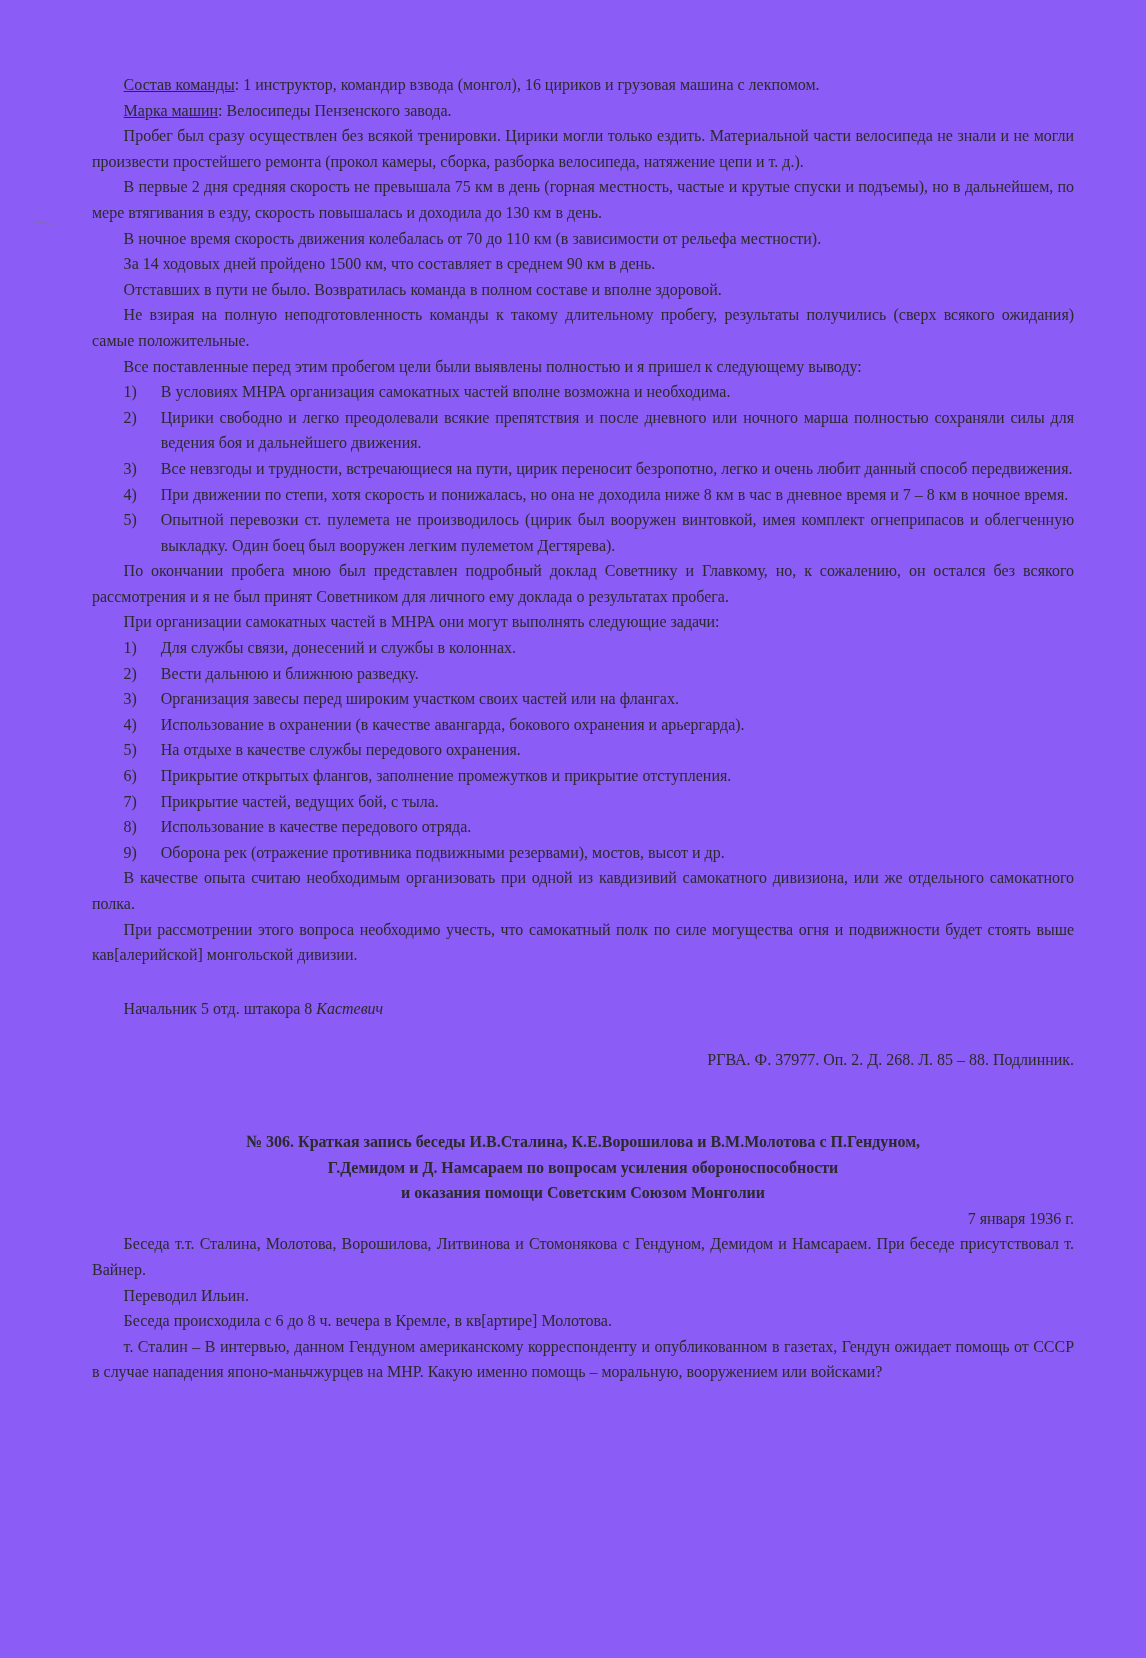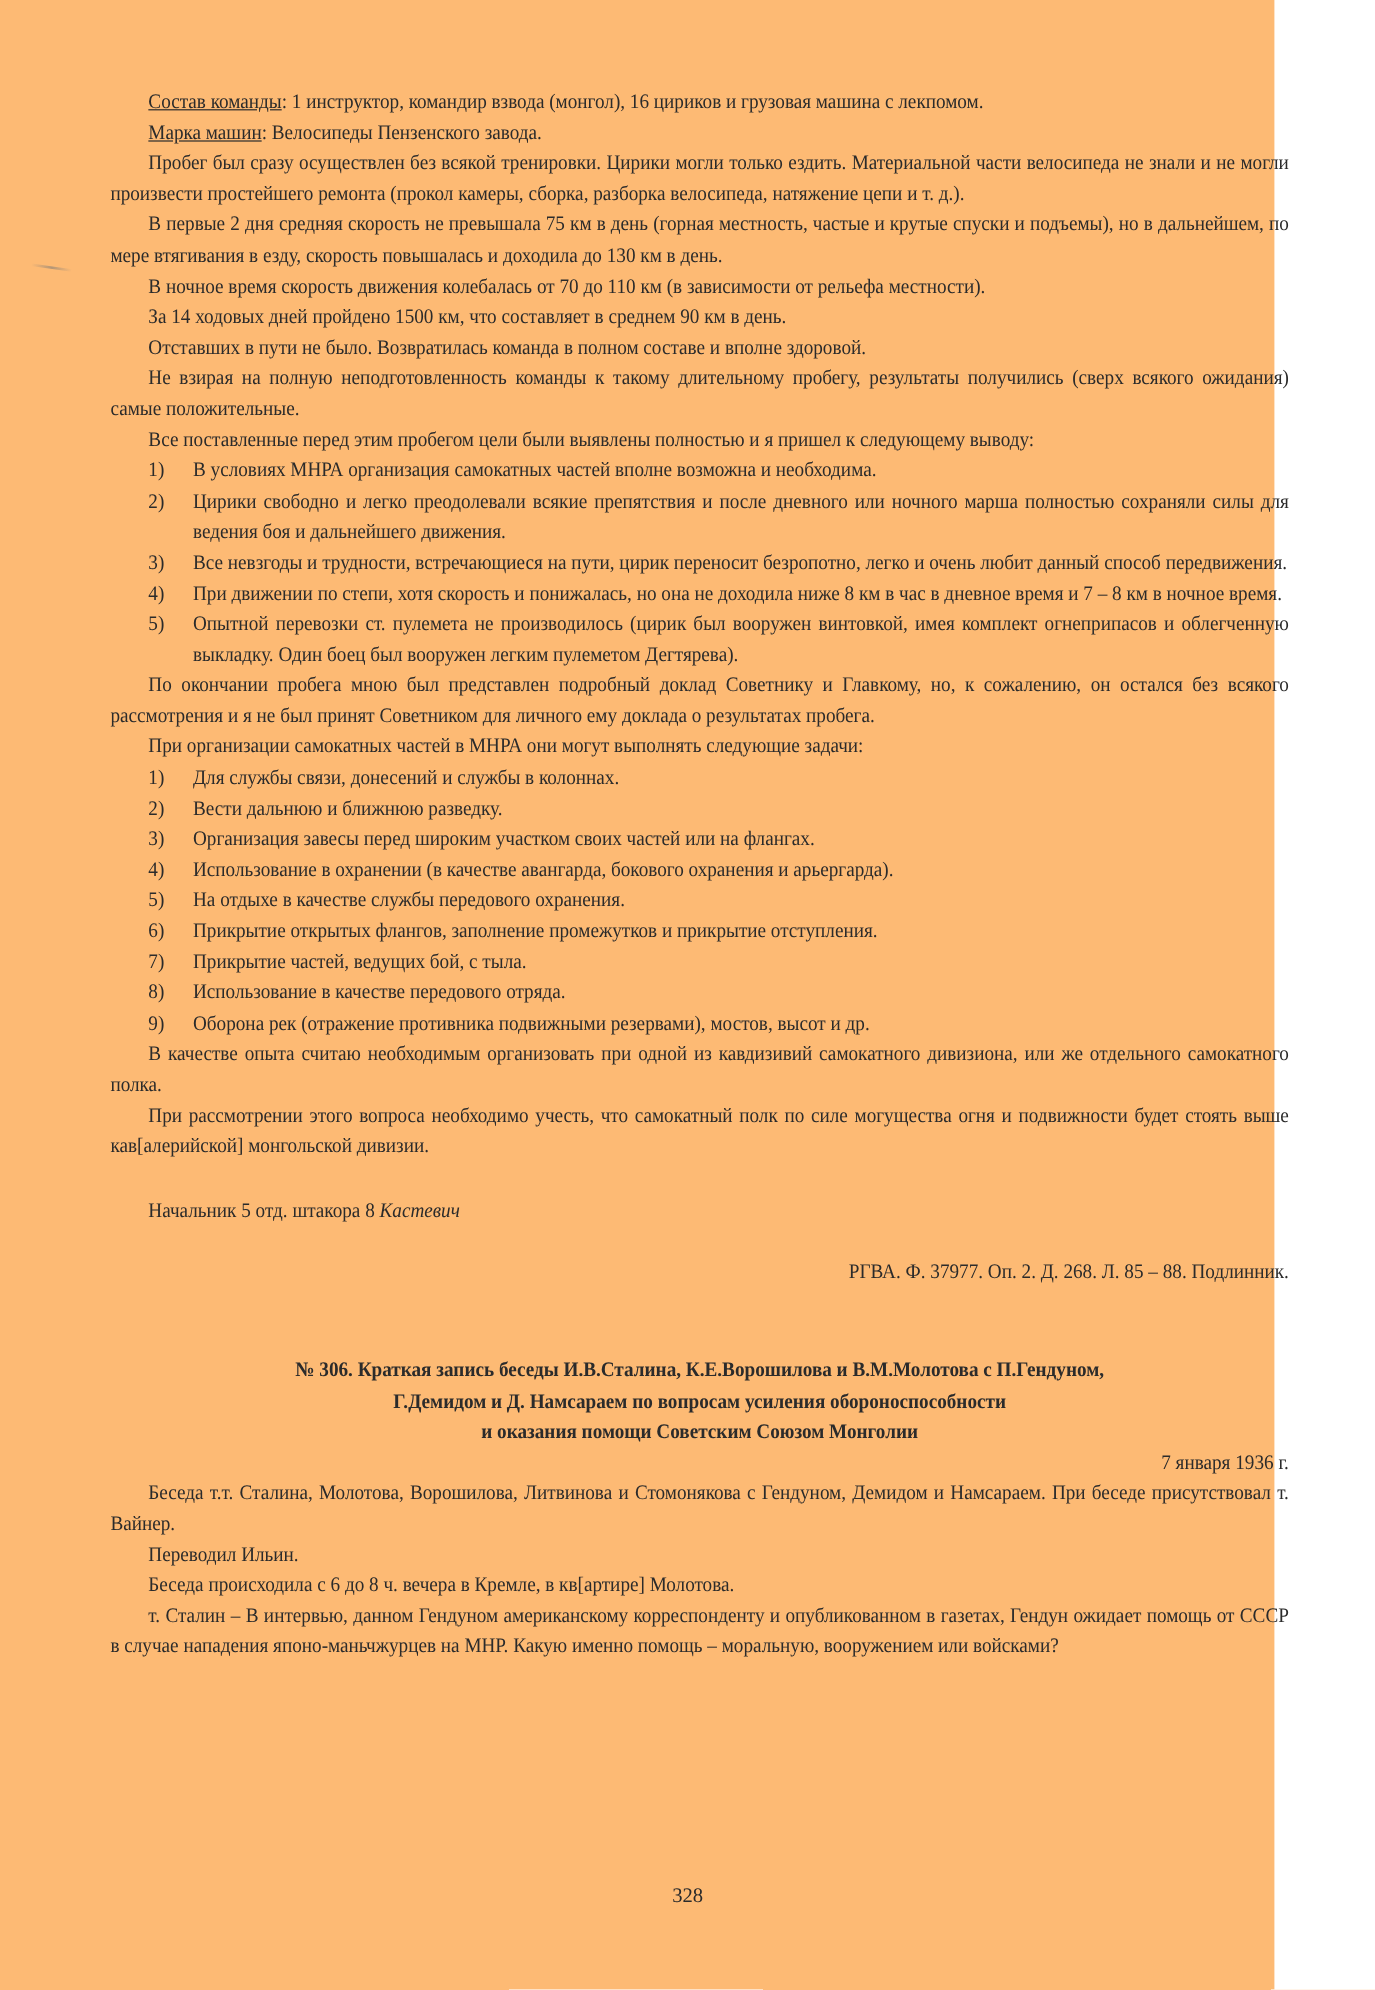--- a/index.html
+++ b/index.html
@@ -1,22 +1,22 @@
 <!DOCTYPE html>
 <html><head>
 <meta charset="utf-8">
 <style>
   html, body { margin: 0; padding: 0; background: #ffffff; }
   body {
     width: 1146px; height: 1658px; position: relative; overflow: hidden;
     font-family: "Liberation Serif", serif; color: #2b2b2b;
   }
   .page {
-    position: absolute; left: 0; top: 0; width: 1062px; height: 1658px;
-    background: #fdba74;
+    position: absolute; left: 0; top: 0; width: 1146px; height: 1658px;
+    background: #8b5cf6;
   }
   .scan-mark {
     position: absolute; left: 26px; top: 222px; width: 34px; height: 2px;
     background: linear-gradient(90deg, rgba(120,120,120,0), rgba(120,120,120,0.55), rgba(120,120,120,0));
     transform: rotate(8deg);
   }
   .text {
     position: absolute; left: 92px; width: 982px;
     font-size: 17.2px; line-height: 25.6px;
     transform: scaleX(0.93); transform-origin: left top;
@@ -94,14 +94,13 @@
       <div>и оказания помощи Советским Союзом Монголии</div>
     </div>
     <p class="doc-date">7 января 1936 г.</p>
 
     <p class="indent">Беседа т.т. Сталина, Молотова, Ворошилова, Литвинова и Стомонякова с Гендуном, Демидом и Намсараем. При беседе присутствовал т. Вайнер.</p>
     <p class="indent">Переводил Ильин.</p>
     <p class="indent">Беседа происходила с 6 до 8 ч. вечера в Кремле, в кв[артире] Молотова.</p>
     <p class="indent">т. Сталин – В интервью, данном Гендуном американскому корреспонденту и опубликованном в газетах, Гендун ожидает помощь от СССР в случае нападения японо-маньчжурцев на МНР. Какую именно помощь – моральную, вооружением или войсками?</p>
   </div>
 
-  <div class="page-num">328</div>
 </div>
 
 </body></html>

